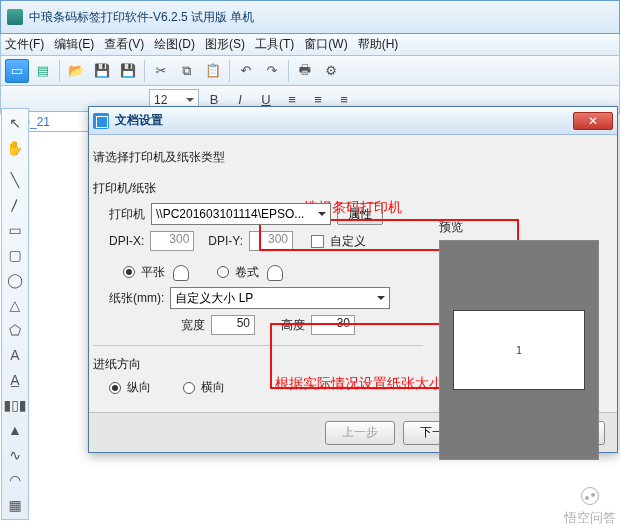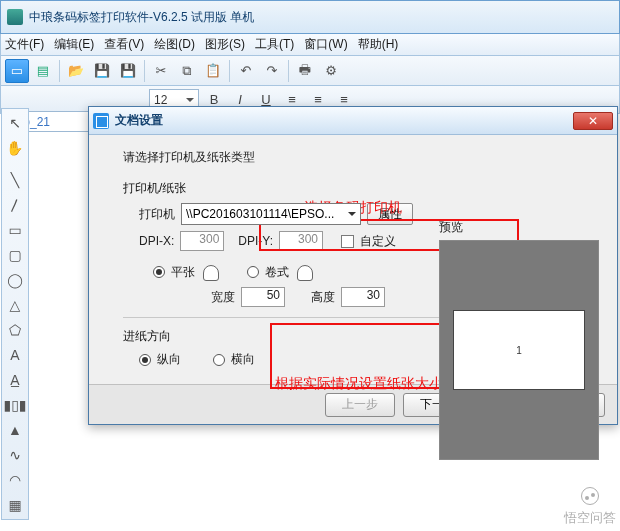--- a/index.html
+++ b/index.html
@@ -32,21 +32,21 @@
   .pbtn { width:24px; height:24px; display:flex; align-items:center; justify-content:center; color:#555; font-size:14px; }
 
   
   .dialog { position:absolute; left:88px; top:106px; width:530px; border:1px solid #4a7aa8; background:#f0f0f0; box-shadow:0 3px 10px rgba(0,0,0,.3); }
   .dlg-titlebar { height:28px; background:linear-gradient(#f7fbff,#cfe2f4); display:flex; align-items:center; padding:0 4px; border-bottom:1px solid #9fbdda; }
   .dlg-titlebar .dlg-icon { width:16px; height:16px; background:#2a8fe6; border-radius:2px; margin-right:6px; position:relative; }
   .dlg-titlebar .dlg-icon::after { content:""; position:absolute; left:3px; top:3px; width:10px; height:10px; border:1px solid #fff; }
   .dlg-title { flex:1; color:#12406e; font-weight:bold; font-size:12px; }
   .dlg-close { width:40px; height:18px; background:linear-gradient(#e8766b,#c83a2e); border:1px solid #a12c22; border-radius:2px; color:#fff; display:flex; align-items:center; justify-content:center; font-size:12px; }
 
-  .dlg-body { padding: 14px 18px 10px 34px; position:relative; }
+  .dlg-body { padding: 14px 18px 10px 4px; position:relative; }
   .prompt { color:#222; margin-bottom: 14px; }
   .col-left { width: 330px; }
   .section-title { color:#111; margin-bottom:6px; }
   .indent { padding-left: 16px; }
   .row { display:flex; align-items:center; margin: 6px 0; gap:6px; }
   .lbl { color:#222; }
   .select { height:22px; border:1px solid #7a7a7a; background:#fff; padding:0 20px 0 4px; position:relative; display:flex; align-items:center; font-size:12px; }
   .select::after { content:""; position:absolute; right:4px; top:8px; border:4px solid transparent; border-top-color:#333; }
   .select.printer { width: 180px; }
   .select.paper { width: 220px; }
@@ -197,20 +197,26 @@
         <div class="row" style="margin-top:12px">
           <span style="width:8px"></span>
           <span class="radio checked"></span>
           <span class="lbl">平张</span>
           <span class="roll-icon"></span>
           <span style="width:14px"></span>
           <span class="radio"></span>
           <span class="lbl">卷式</span>
           <span class="roll-icon"></span>
         </div>
+        <div class="row">
+          <span class="lbl">纸张(mm):</span>
+          <div class="select paper">
+              <span>自定义大小 LP</span>
+            </div>
+        </div>
         <div class="row" style="padding-left:72px">
           <span class="lbl">宽度</span>
           <div class="num-input dark">50</div>
           <span style="width:14px"></span>
           <span class="lbl">高度</span>
           <div class="num-input dark">30</div>
         </div>
       </div>
 
       <div class="hr"></div>

